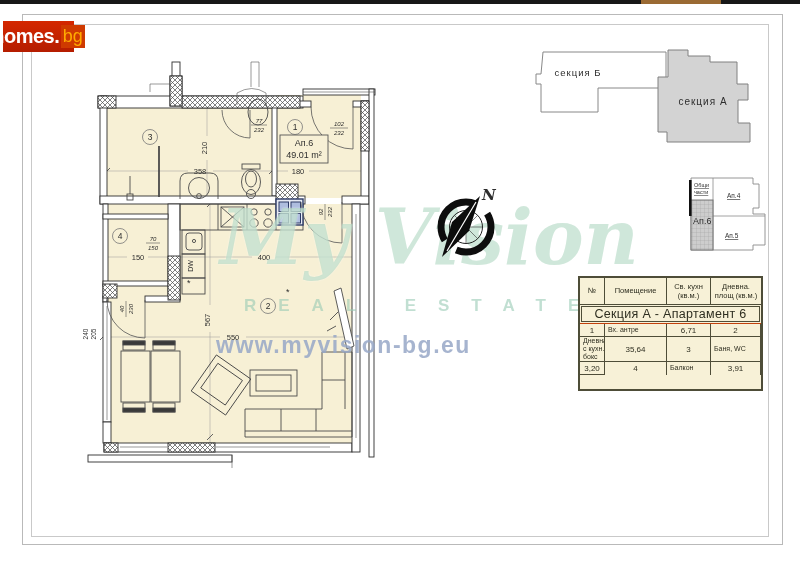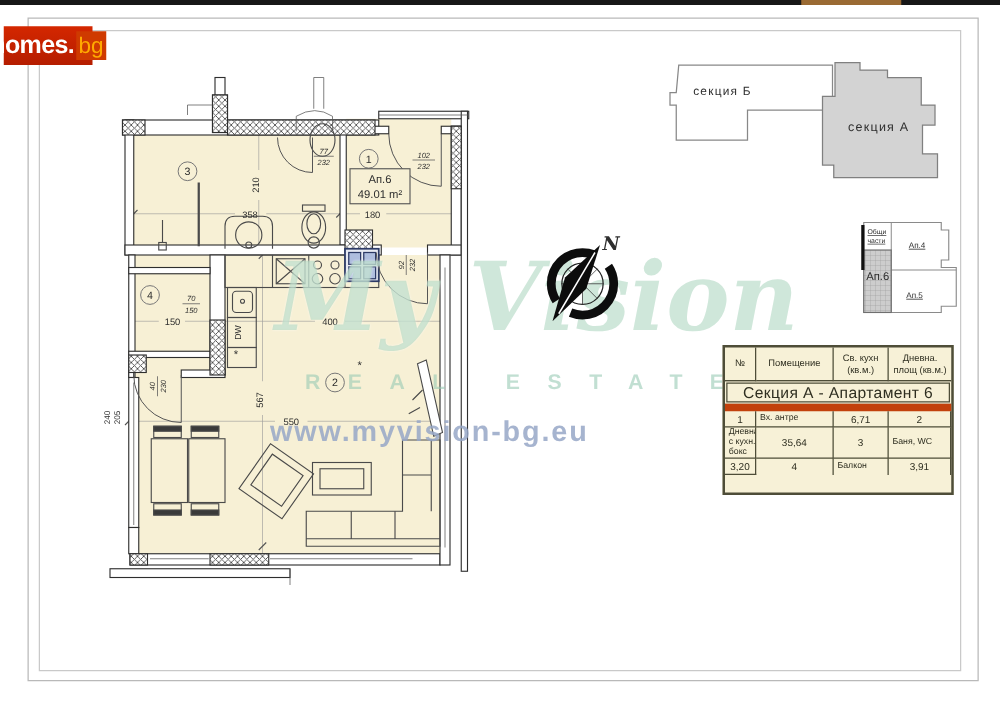--- a/index.html
+++ b/index.html
@@ -29,21 +29,21 @@
      font-size:17px;font-weight:bold;letter-spacing:22px;color:rgba(152,202,180,0.60);}
   #wm-url{position:absolute;left:216px;top:332px;z-index:5;pointer-events:none;white-space:nowrap;
      font-size:23px;font-weight:bold;letter-spacing:1.5px;color:rgba(151,167,199,0.85);}
   
   #area-table{position:absolute;left:578px;top:276px;width:181px;z-index:7;background:#f7f1d7;
       border:2px solid #4e4d38;color:#2e2e20;}
   #area-table .hdr{display:grid;grid-template-columns:25px 62px 44px 1fr;}
   #area-table .hdr div{border-right:1px solid #4e4d38;border-bottom:1px solid #4e4d38;
       font-size:7.5px;line-height:1.25;text-align:center;padding:2px 1px;display:flex;align-items:center;justify-content:center;min-height:22px;}
   #area-table .hdr div:last-child{border-right:none;}
-  #area-table .title{border-bottom:6px solid #c2410c;margin:0;padding:2px 0;text-align:center;
+  #area-table .title{border-bottom:1px solid #c2410c;margin:0;padding:2px 0;text-align:center;
       font-size:12.5px;letter-spacing:0.3px;box-shadow:inset 0 0 0 1px #f7f1d7, inset 0 0 0 2px #4e4d38;}
   #area-table .body{display:grid;grid-template-columns:25px 62px 44px 1fr;grid-template-rows:13px 25px 13px 14px;}
   #area-table .body div{border-right:1px solid #4e4d38;border-bottom:1px solid #4e4d38;
       font-size:8px;display:flex;align-items:center;justify-content:center;overflow:hidden;}
   #area-table .body .name{justify-content:flex-start;padding-left:3px;font-size:7px;line-height:1.15;text-align:left;}
   #area-table .body .r4{border-bottom:none;}
   #area-table .body .total{grid-column:4;grid-row:1/5;border-right:none;border-bottom:none;font-size:14px;}
 </style>
 </head>
 <body>

